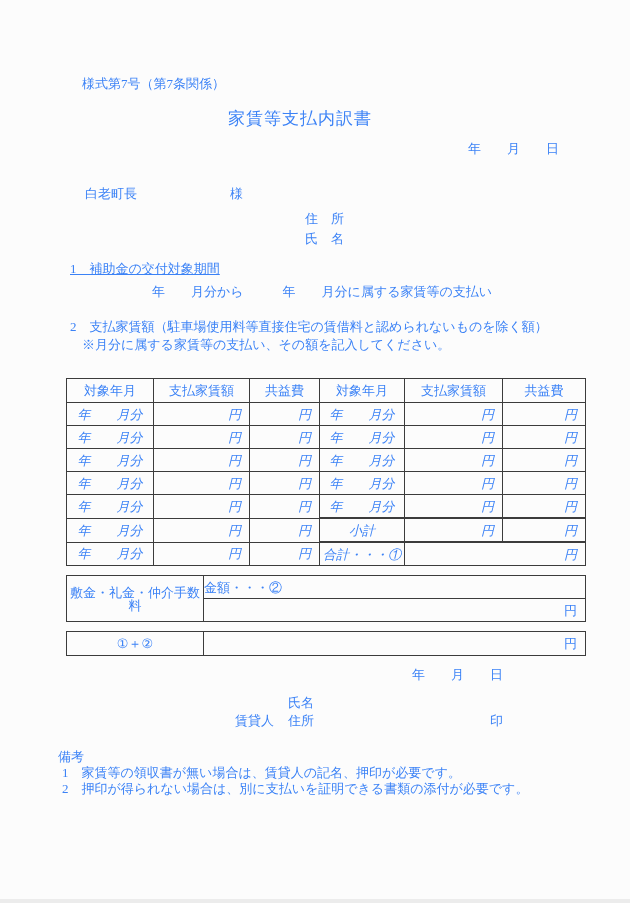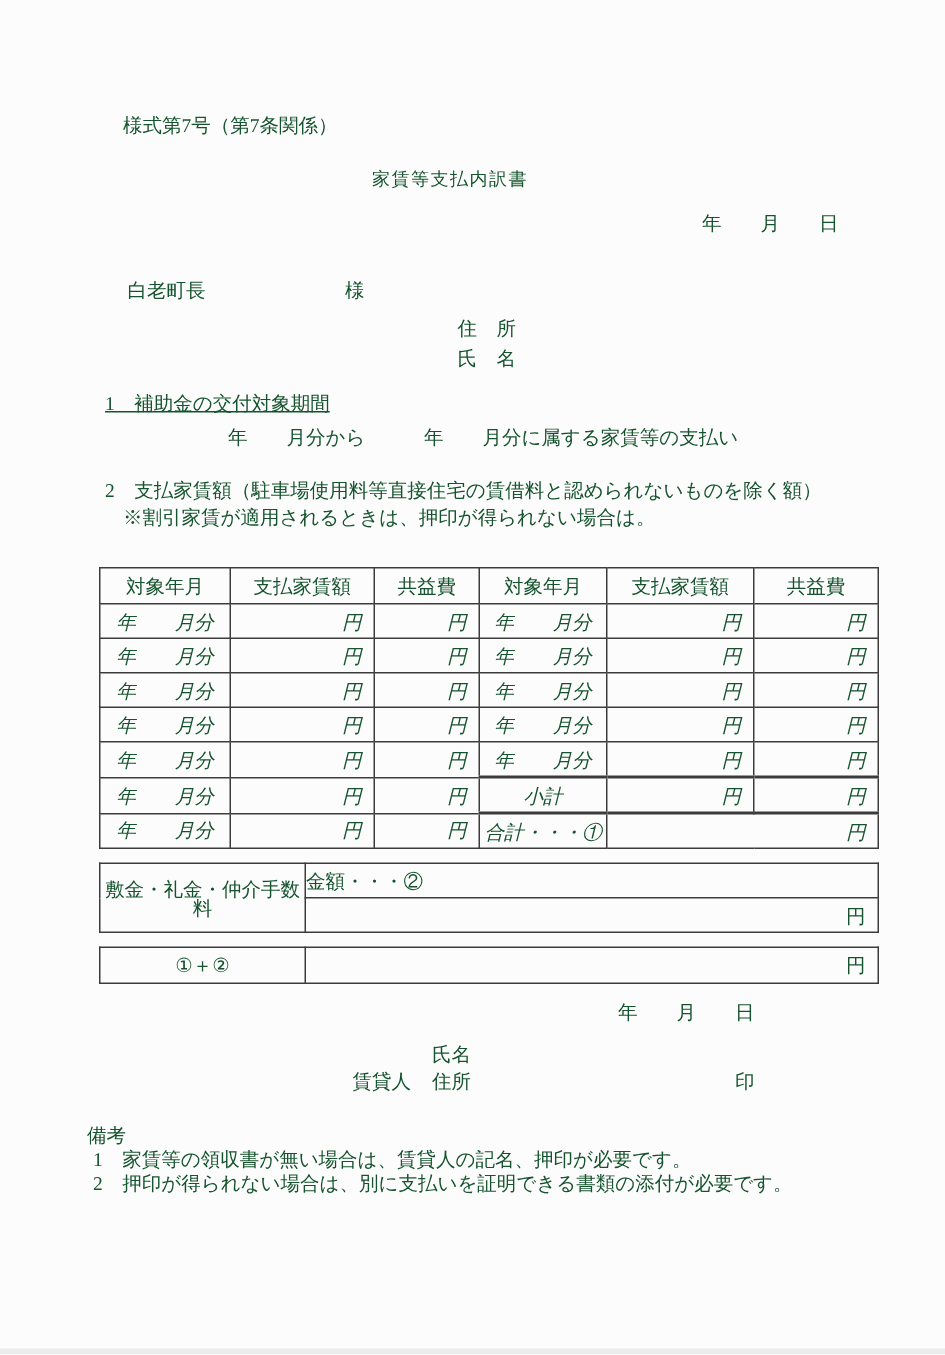--- a/index.html
+++ b/index.html
@@ -6,36 +6,36 @@
     margin: 0;
     padding: 0;
     background: #fcfcfc;
   }
   .page {
     position: relative;
     width: 630px;
     height: 903px;
     background: #fcfcfc;
     font-family: "Liberation Serif", "DejaVu Serif", serif;
-    color: #14532d;
+    color: #3b82f6;
     font-size: 13px;
     line-height: 16px;
     overflow: hidden;
   }
   .page::after {
     content: "";
     position: absolute;
     left: 0; right: 0; bottom: 0;
     height: 4px;
     background: #ececec;
   }
   .abs { position: absolute; white-space: nowrap; }
 
   .form-number { left: 82px; top: 76px; }
-  .doc-title   { left: 0; top: 111px; width: 600px; text-align: center; font-size: 12px; letter-spacing: 1px; }
+  .doc-title   { left: 0; top: 111px; width: 600px; text-align: center; font-size: 17px; letter-spacing: 1px; }
   .date-top    { right: 71px; top: 141px; }
 
   .addressee   { left: 85px; top: 186px; }
   .addressee .name { display: inline-block; width: 145px; }
 
   .applicant   { left: 305px; top: 211px; }
   .applicant div { height: 20px; }
 
   .s1-heading  { left: 70px;  top: 261px; text-decoration: underline; }
   .s1-body     { left: 152px; top: 284px; }
@@ -102,21 +102,21 @@
 
   <div class="abs applicant">
     <div>住　所</div>
     <div>氏　名</div>
   </div>
 
   <div class="abs s1-heading">1　補助金の交付対象期間</div>
   <div class="abs s1-body">年　　月分から　　　年　　月分に属する家賃等の支払い</div>
 
   <div class="abs s2-heading">2　支払家賃額（駐車場使用料等直接住宅の賃借料と認められないものを除く額）</div>
-  <div class="abs s2-note">※割引家賃が適用されるときは、押印が得られない場合は。</div>
+  <div class="abs s2-note">※月分に属する家賃等の支払い、その額を記入してください。</div>
 
   <table class="formtbl rent-table">
     <colgroup>
       <col style="width:87px">
         <col style="width:96px">
         <col style="width:70px">
       <col style="width:85px">
         <col style="width:98px">
         <col style="width:83px">
     </colgroup>

